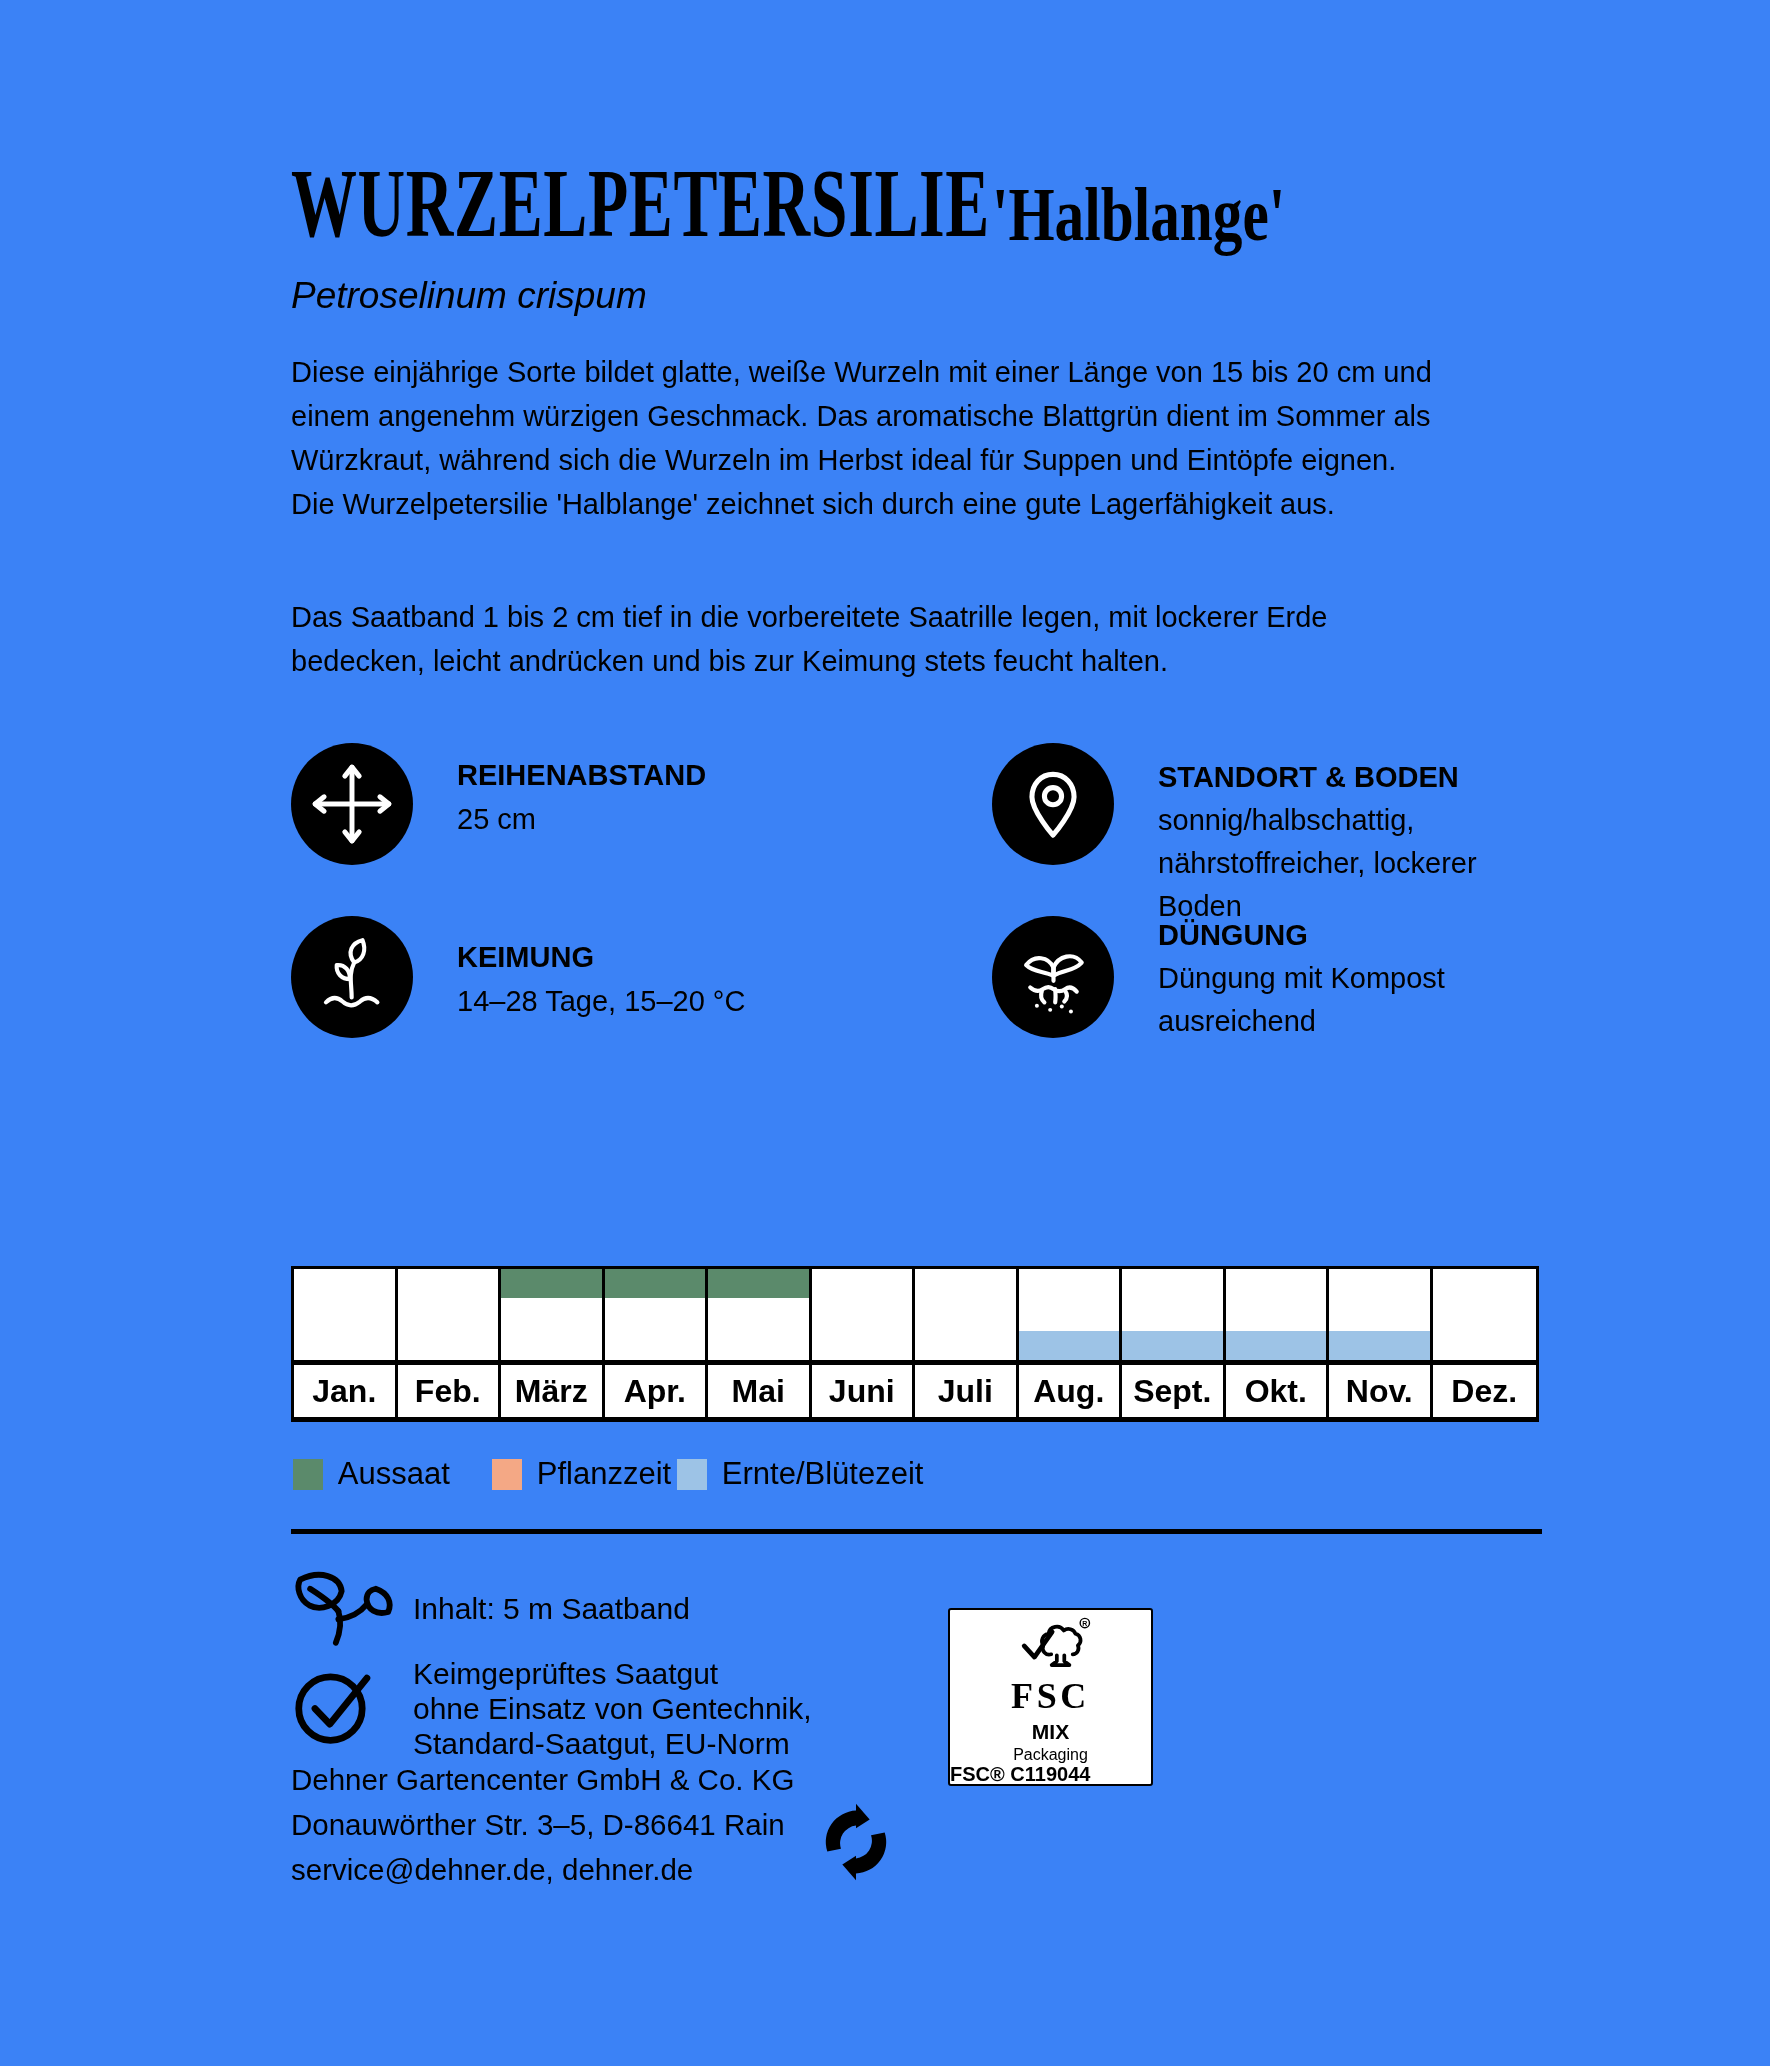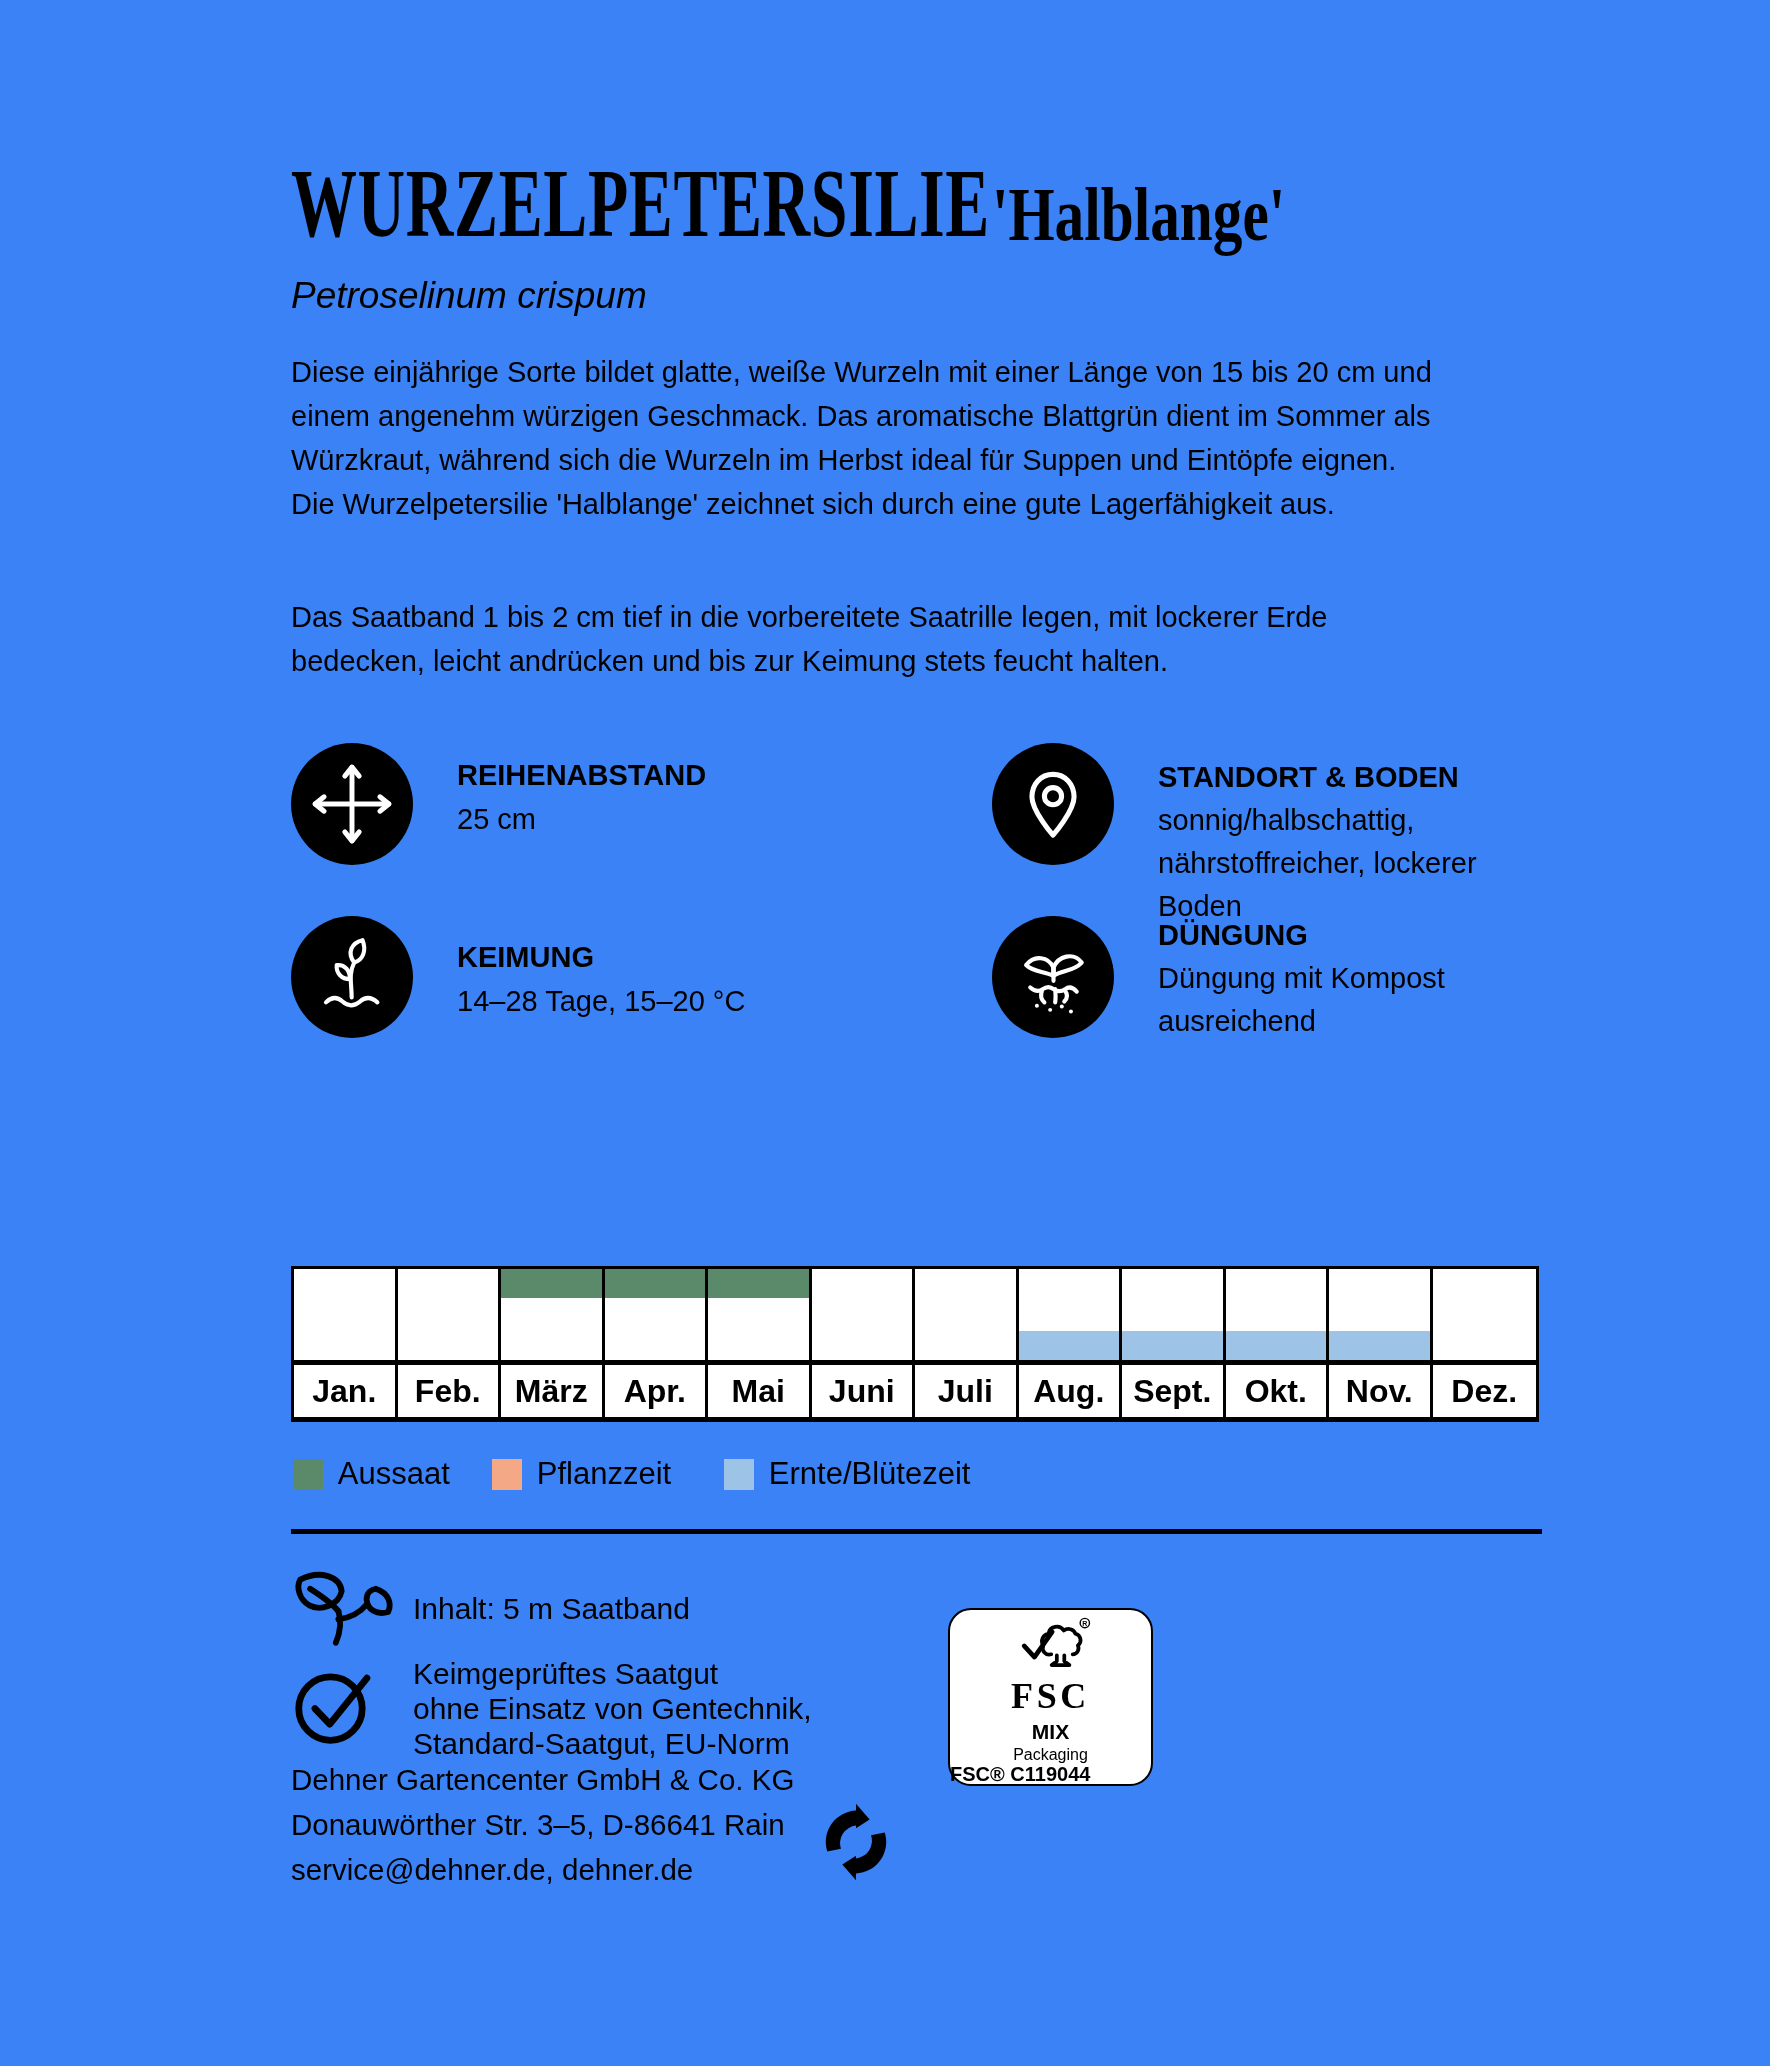--- a/index.html
+++ b/index.html
@@ -56,21 +56,21 @@
   
   .rule{position:absolute;left:291px;top:1529px;width:1251px;height:4.6px;background:#000;}
   .inhalt-text{position:absolute;left:413px;top:1592px;font-size:30px;white-space:nowrap;}
   .quality-text{position:absolute;left:413px;top:1656px;font-size:30px;line-height:35px;white-space:nowrap;}
   .address{position:absolute;left:291px;top:1757px;font-size:29.5px;line-height:45px;white-space:nowrap;}
 
   .icon-abs{position:absolute;}
 
   
   .fsc-box{position:absolute;left:948px;top:1608px;width:205px;height:178px;box-sizing:border-box;
-    border:2.8px solid #000;border-radius:23px;background:#fff;}
+    border:2.8px solid #000;border-radius:3px;background:#fff;}
   .fsc-tree{position:absolute;left:50%;top:6.5px;transform:translateX(-50%);}
   .fsc-word{position:absolute;left:0;right:0;top:65px;text-align:center;
     font-family:"Liberation Serif",serif;font-weight:bold;font-size:36px;letter-spacing:3.7px;}
   .fsc-mix{position:absolute;left:0;right:0;top:110px;text-align:center;font-size:21px;font-weight:bold;}
   .fsc-pack{position:absolute;left:0;right:0;top:136px;text-align:center;font-size:16px;}
   .fsc-lic{position:absolute;left:0;right:0;top:153px;text-align:left;font-size:20px;font-weight:bold;}
 </style>
 </head>
 <body>
 
@@ -191,21 +191,21 @@
   </div>
 
   <div class="legend-item" style="left:293px;">
     <div class="legend-swatch" style="background: rgb(91, 138, 107);"></div>
     <div class="legend-label">Aussaat</div>
   </div>
   <div class="legend-item" style="left:492px;">
     <div class="legend-swatch" style="background: rgb(244, 168, 133);"></div>
     <div class="legend-label">Pflanzzeit</div>
   </div>
-  <div class="legend-item" style="left:724px;">
+  <div class="legend-item" style="left:677px;">
     <div class="legend-swatch" style="background: rgb(157, 195, 230);"></div>
     <div class="legend-label">Ernte/Blütezeit</div>
   </div>
 
   <div class="rule"></div>
 
   <svg class="icon-abs" style="left:287px;top:1568px;" width="111" height="83" viewBox="0 0 130 100" fill="none" stroke="#000" stroke-width="7" stroke-linecap="round" stroke-linejoin="round">
     <path d="M14,14 C38,2 62,10 64,28 C60,46 38,52 25,45 C13,38 9,23 14,14 Z"></path>
     <path d="M26,25 C40,34 52,42 60,52"></path>
     <path d="M105,25 C120,30 125,42 120,53 C106,57 95,50 94,38 C94,30 99,26 105,25 Z"></path>

